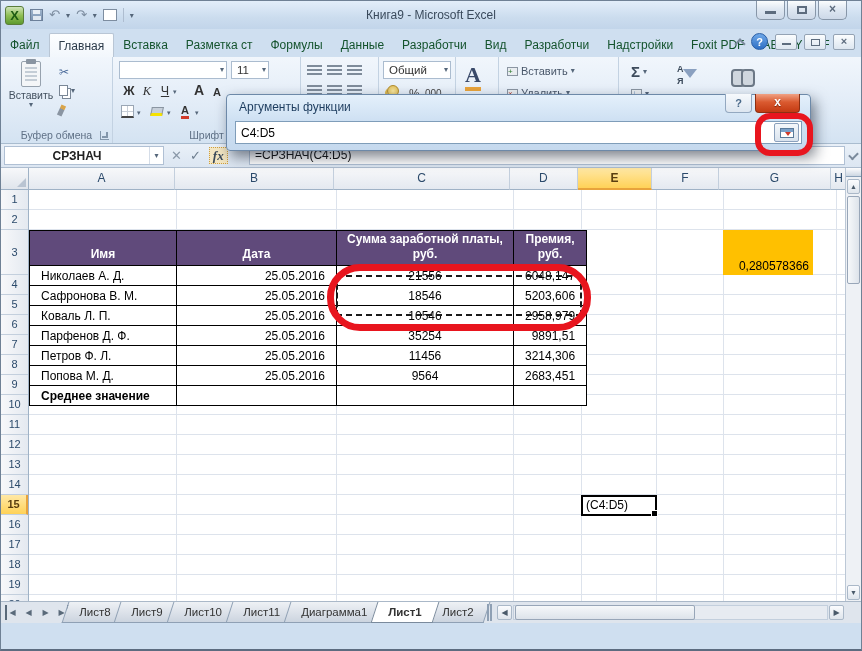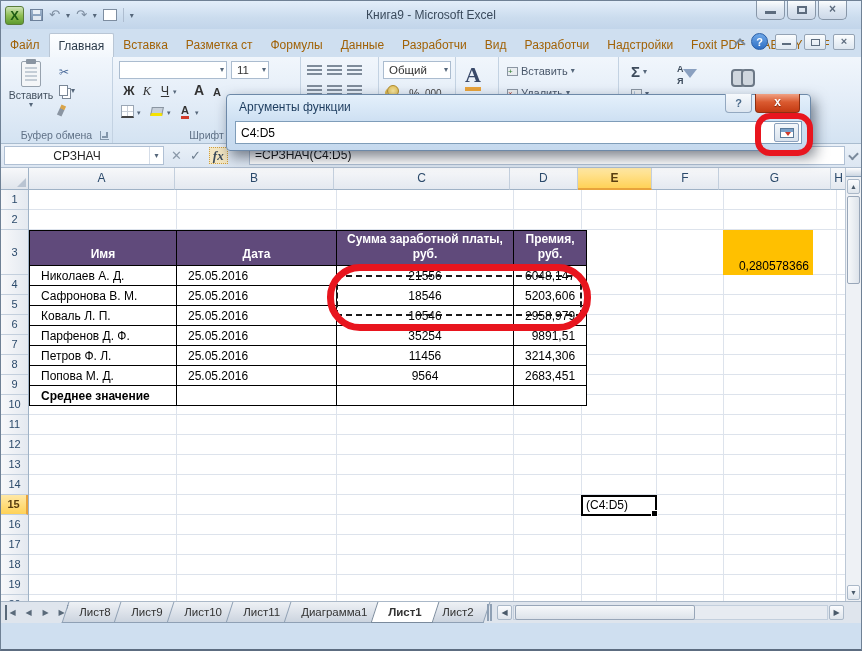--- a/index.html
+++ b/index.html
@@ -26,21 +26,21 @@
     font-size:12px;color:#3a4a5c;pointer-events:none;}
   .winbtns{position:absolute;right:14px;top:0;display:flex;}
   .wbtn{width:29px;height:19px;border:1px solid #8796a8;border-top:none;background:linear-gradient(#fbfdfe,#dfe8f2 45%,#cdd9e8);
     border-radius:0 0 5px 5px;margin-left:2px;position:relative;}
   .wbtn .bar{position:absolute;left:8px;bottom:5px;width:11px;height:3px;background:#5d6c7e;}
   .wbtn .box{position:absolute;left:9px;top:5px;width:10px;height:8px;border:2px solid #5d6c7e;}
   .wbtn .x{position:absolute;width:100%;text-align:center;top:1px;color:#5d6c7e;font-weight:bold;font-size:12px;}
 
   
   .tabrow{position:absolute;left:0;top:28px;width:100%;height:28px;display:flex;align-items:flex-end;}
-  .rtab{height:24px;padding:0 9px;font-size:12px;color:#a16207;line-height:24px;white-space:nowrap;}
+  .rtab{height:24px;padding:0 9px;font-size:12px;color:#14532d;line-height:24px;white-space:nowrap;}
   .rtab.active{background:linear-gradient(#fdfeff,#f2f7fc);border:1px solid #b9c6d5;border-bottom:none;
     border-radius:2px 2px 0 0;color:#2b3a49;}
   .tabrow-right{position:absolute;right:6px;top:32px;display:flex;align-items:center;gap:7px;}
   .chev-up{width:8px;height:8px;border-left:2px solid #7a8a9c;border-top:2px solid #7a8a9c;transform:rotate(45deg);margin-top:4px;}
   .help-ic{width:17px;height:17px;border-radius:50%;background:linear-gradient(#6fa8e8,#2f6fc4);
     border:1px solid #2a5ea6;color:#fff;font-weight:bold;font-size:11px;text-align:center;line-height:16px;}
   .mbtn{width:22px;height:16px;border:1px solid #94a3b4;border-radius:2px;background:linear-gradient(#fbfdfe,#dde6f0);position:relative;}
   .mbtn .bar{position:absolute;left:6px;bottom:4px;width:9px;height:2px;background:#5d6c7e;}
   .mbtn .box{position:absolute;left:6px;top:4px;width:9px;height:7px;border:1.5px solid #5d6c7e;}
   .mbtn .x{position:absolute;width:100%;top:0;text-align:center;color:#5d6c7e;font-weight:bold;font-size:11px;}
@@ -86,21 +86,21 @@
   .sort-ic .funnel{position:absolute;right:0;top:4px;width:0;height:0;border-left:7px solid transparent;border-right:7px solid transparent;border-top:9px solid #8aa0c0;}
   .binoc{position:relative;width:24px;height:18px;}
   .binoc::before,.binoc::after{content:"";position:absolute;top:2px;width:10px;height:14px;border:2px solid #6c7886;border-radius:4px;background:#cfd6de;}
   .binoc::before{left:0;} .binoc::after{right:0;}
 
   
   .fbar{position:absolute;left:0;top:143px;width:100%;height:24px;background:linear-gradient(#e9f0f8,#dce6f2);
     border-bottom:1px solid #aebdcf;}
   .namebox{position:absolute;left:3px;top:2px;width:160px;height:19px;background:#fff;border:1px solid #b0c0d4;
     display:flex;align-items:center;}
-  .namebox .nb-text{flex:1;text-align:center;font-size:12px;color:#222;}
+  .namebox .nb-text{flex:1;text-align:center;font-size:12px;color:#222;font-weight:bold;}
   .namebox .nb-drop{width:14px;height:100%;border-left:1px solid #d5dde8;font-size:8px;color:#55667a;display:flex;align-items:center;justify-content:center;}
   .fbtns{position:absolute;left:170px;top:2px;height:19px;display:flex;align-items:center;gap:8px;}
   .fb-x{color:#8a98a8;font-size:13px;font-weight:bold;}
   .fb-ok{color:#6d7d8e;font-size:13px;font-weight:bold;}
   .fb-fx{font-family:"Liberation Serif","DejaVu Serif",serif;font-style:italic;font-weight:bold;font-size:13px;color:#3a4a5a;
     background:#f3e6c2;border:1px dotted #cf9f3f;padding:0 3px;line-height:15px;}
   .ffield{position:absolute;left:248px;top:2px;right:16px;height:19px;background:#fff;border:1px solid #b0c0d4;
     font-size:12px;color:#111;line-height:17px;padding-left:5px;}
   .fexp{position:absolute;right:3px;top:8px;width:9px;height:6px;border-left:2px solid #7a8a9c;border-bottom:2px solid #7a8a9c;transform:rotate(-45deg);}
 
@@ -126,21 +126,21 @@
   .hband{position:absolute;left:0;width:100%;background:repeating-linear-gradient(to bottom,transparent 0 19px,#dde3ec 19px 20px);}
   .vl{position:absolute;top:0;width:1px;height:411px;background:#dde3ec;}
   .r3line{position:absolute;left:552px;top:84px;width:266px;height:1px;background:#dde3ec;}
 
   table.xl{position:absolute;left:0;top:40px;border-collapse:collapse;table-layout:fixed;z-index:3;}
   table.xl th,table.xl td{border:1px solid #000;font-size:12px;color:#000;overflow:hidden;white-space:nowrap;}
   table.xl th{background:#604a7b;color:#fff;font-weight:bold;height:31px;vertical-align:bottom;text-align:center;
     white-space:normal;line-height:1.25;padding:1px 2px 3px;}
   table.xl td{height:20px;background:#fff;padding:0 11px;}
   td.nm{background:#92d050;text-align:left;width:147px;}
-  td.dt{text-align:left;width:160px;}
+  td.dt{text-align:right;width:160px;}
   td.sal{text-align:center;width:177px;}
   td.bon{text-align:right;width:68px;}
   tr.foot td.nm{font-weight:bold;}
 
   .gcell-label{position:absolute;left:694px;top:20px;width:113px;height:20px;font-size:12px;color:#000;
     line-height:19px;padding-left:6px;z-index:2;}
   .gcell-val{position:absolute;left:694px;top:40px;width:90px;height:45px;background:#ffc000;z-index:2;
     display:flex;align-items:flex-end;justify-content:flex-end;font-size:12px;color:#000;padding:2px 4px;}
   .e15{position:absolute;left:552px;top:305px;width:76px;height:21px;border:2px solid #000;background:#fff;
     font-size:12px;line-height:17px;padding-left:3px;z-index:4;}

